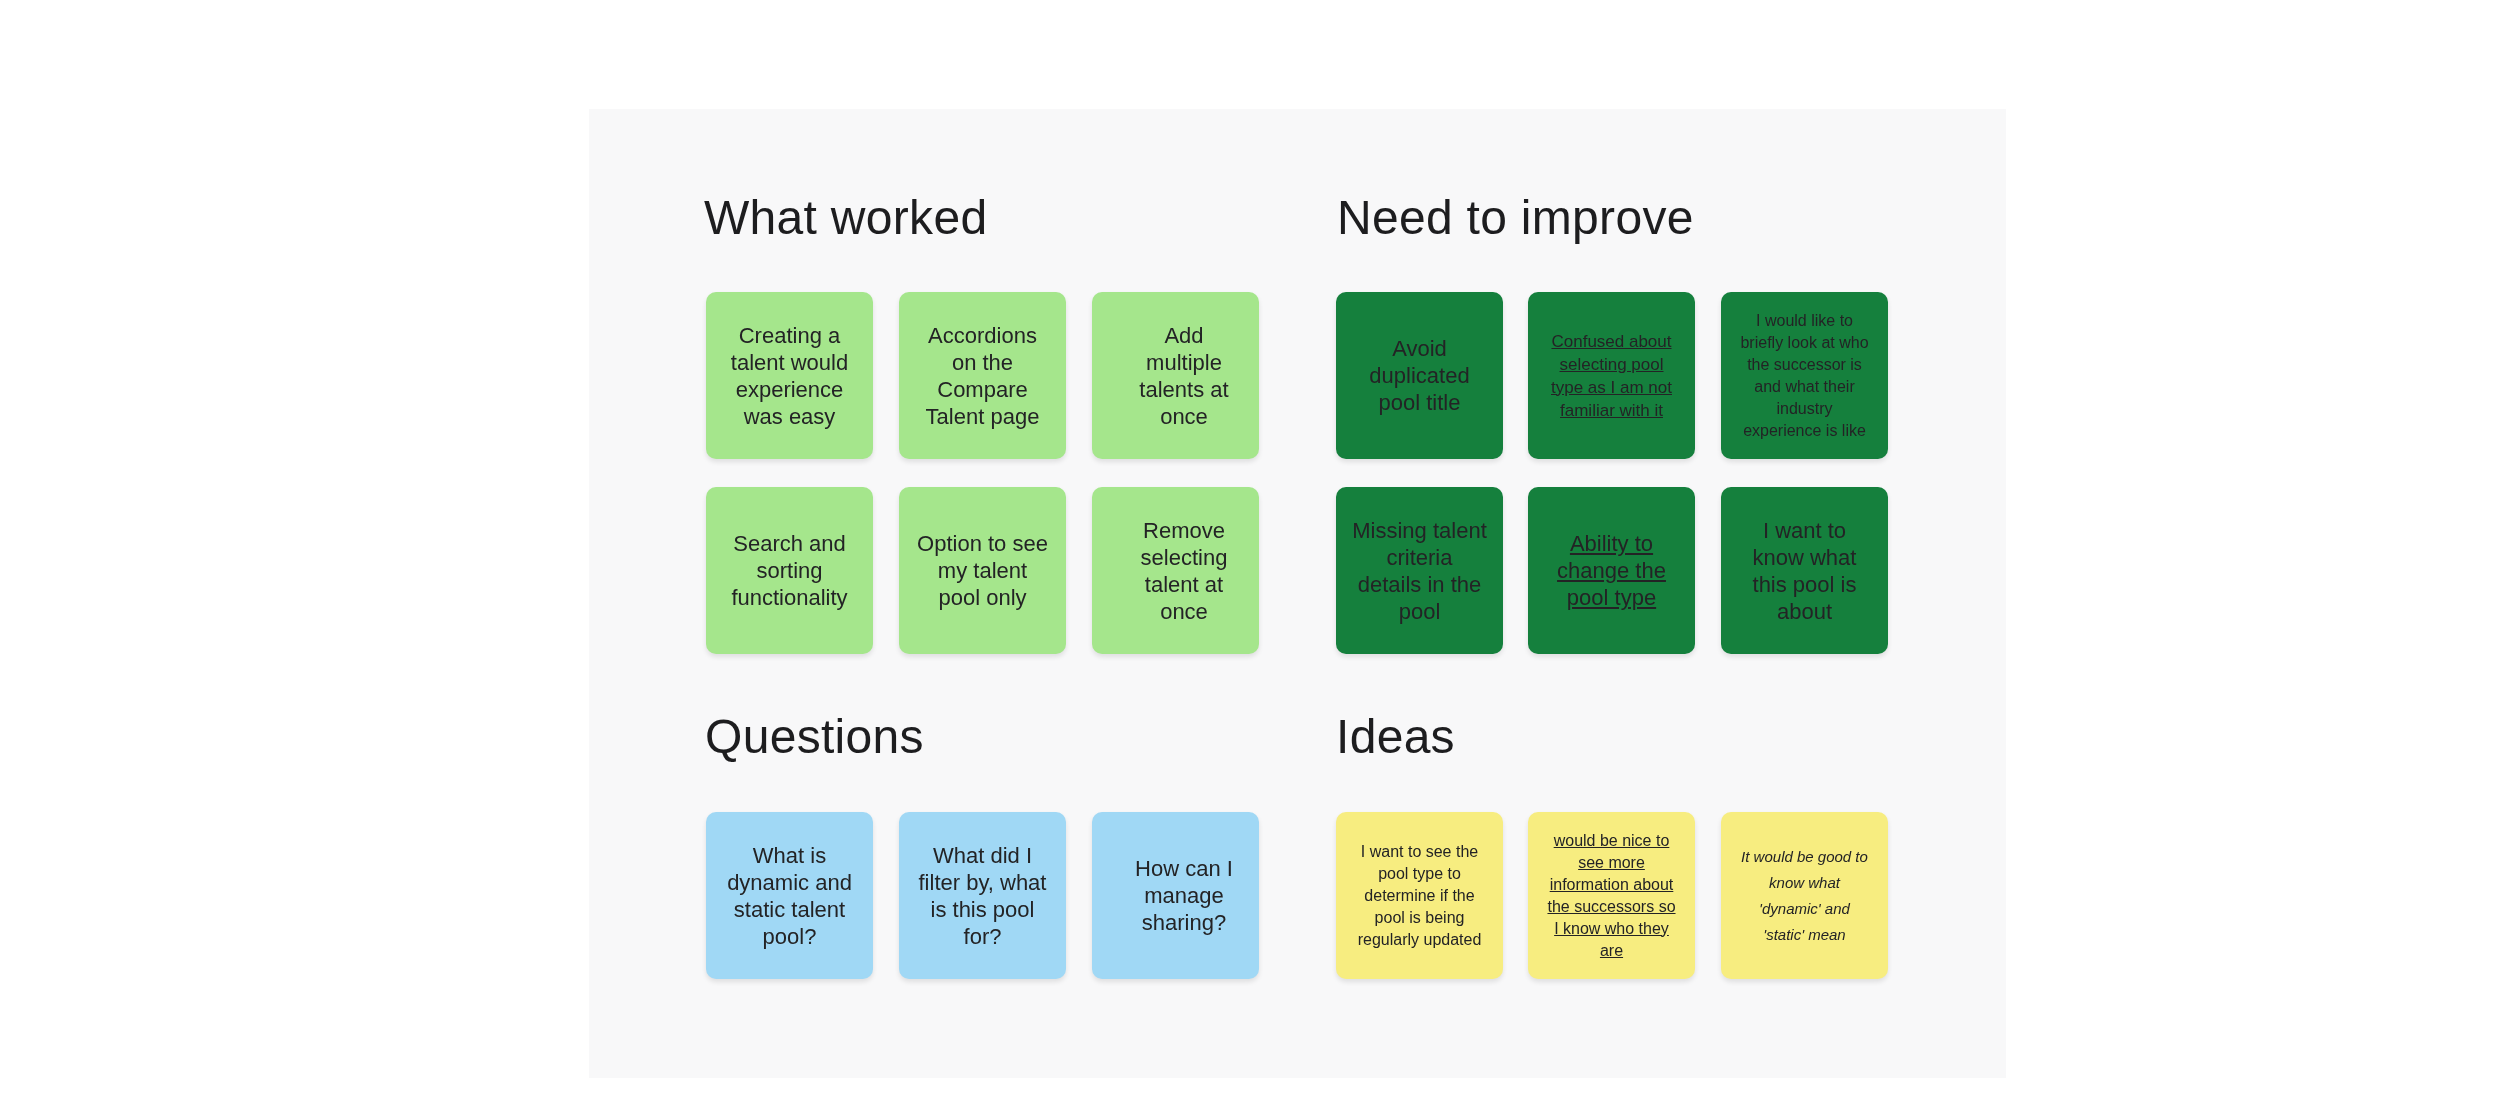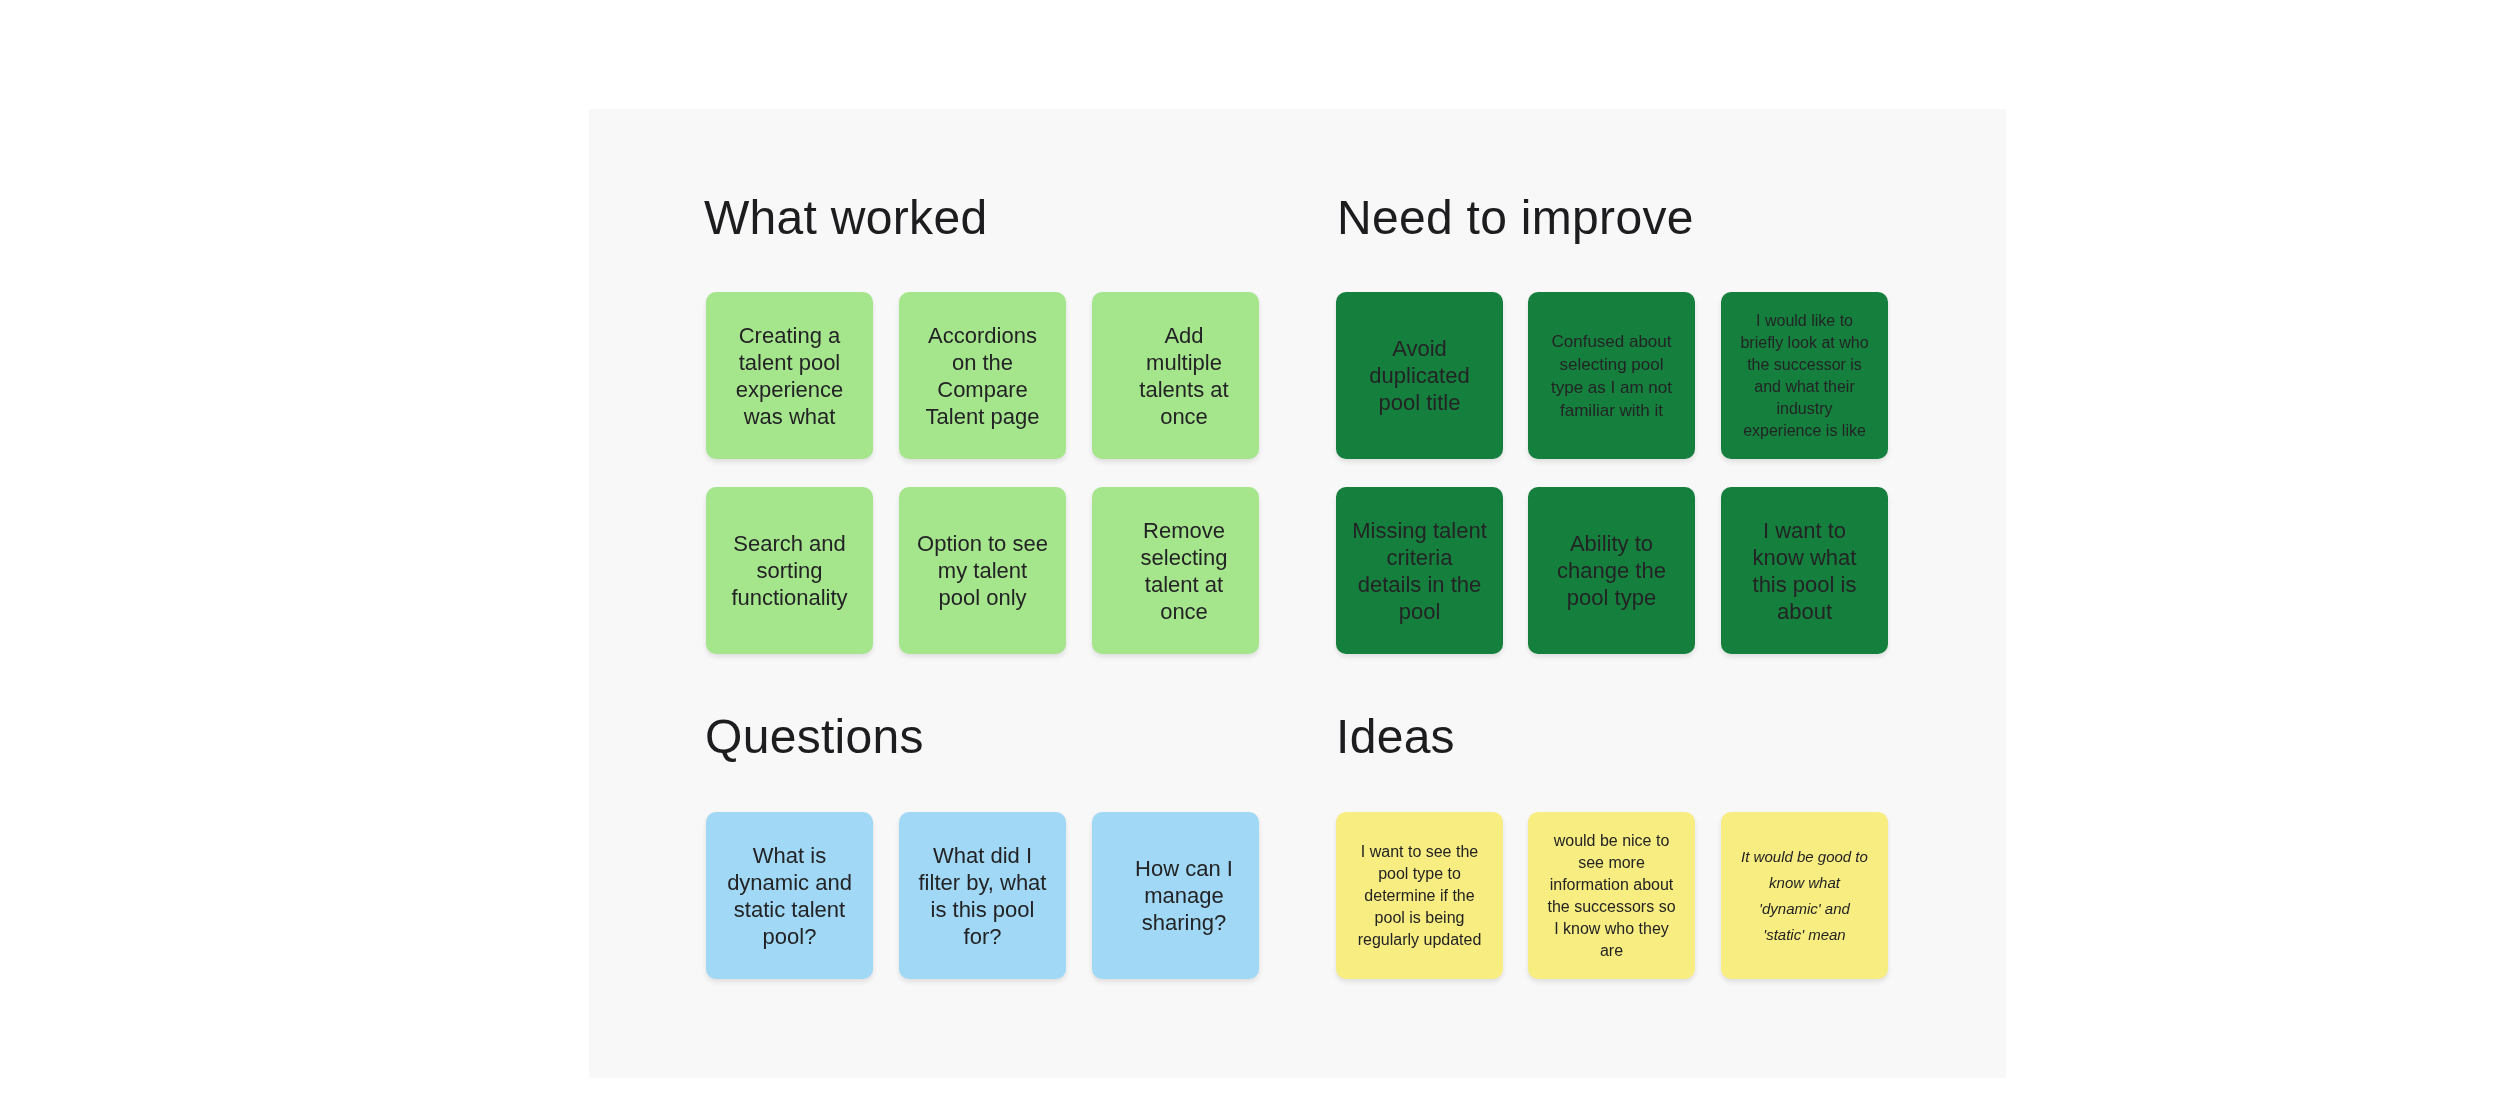--- a/index.html
+++ b/index.html
@@ -49,35 +49,35 @@
   .note.md  { font-size: 15px; line-height: 26px; font-style: italic; }
 
   .green  { background: #a5e68c; }
   .pink   { background: #15803d; }
   .blue   { background: #a0d8f5; }
   .yellow { background: #f7ed80; }
 
   
   .cl0 { left: 658px; }  .cl1 { left: 851px; }  .cl2 { left: 1044px; padding-left: 33px; }
   
-  .cr0 { left: 1288px; } .cr1 { left: 1480px; } .cr2 { left: 1673px; }
+  .cr0 { left: 1288px; } .cr1 { left: 1480px; text-decoration: underline; } .cr2 { left: 1673px; }
   
   .ra { top: 244px; } .rb { top: 439px; } .rc { top: 764px; }
 </style>
 </head>
 <body>
 
 <div class="board"></div>
 
 <h2 class="section-title title-ww">What worked</h2>
 <h2 class="section-title title-ni">Need to improve</h2>
 <h2 class="section-title title-qu">Questions</h2>
 <h2 class="section-title title-id">Ideas</h2>
 
-<div class="note green lg cl0 ra">Creating a talent pool experience was what</div>
+<div class="note green lg cl0 ra">Creating a talent would experience was easy</div>
 <div class="note green lg cl1 ra">Accordions on the Compare Talent page</div>
 <div class="note green lg cl2 ra">Add multiple talents at once</div>
 <div class="note green lg cl0 rb">Search and sorting functionality</div>
 <div class="note green lg cl1 rb">Option to see my talent pool only</div>
 <div class="note green lg cl2 rb">Remove selecting talent at once</div>
 
 <div class="note pink lg cr0 ra">Avoid duplicated pool title</div>
 <div class="note pink smd cr1 ra">Confused about selecting pool type as I am not familiar with it</div>
 <div class="note pink sm cr2 ra">I would like to briefly look at who the successor is and what their industry experience is like</div>
 <div class="note pink lg cr0 rb">Missing talent criteria details in the pool</div>

